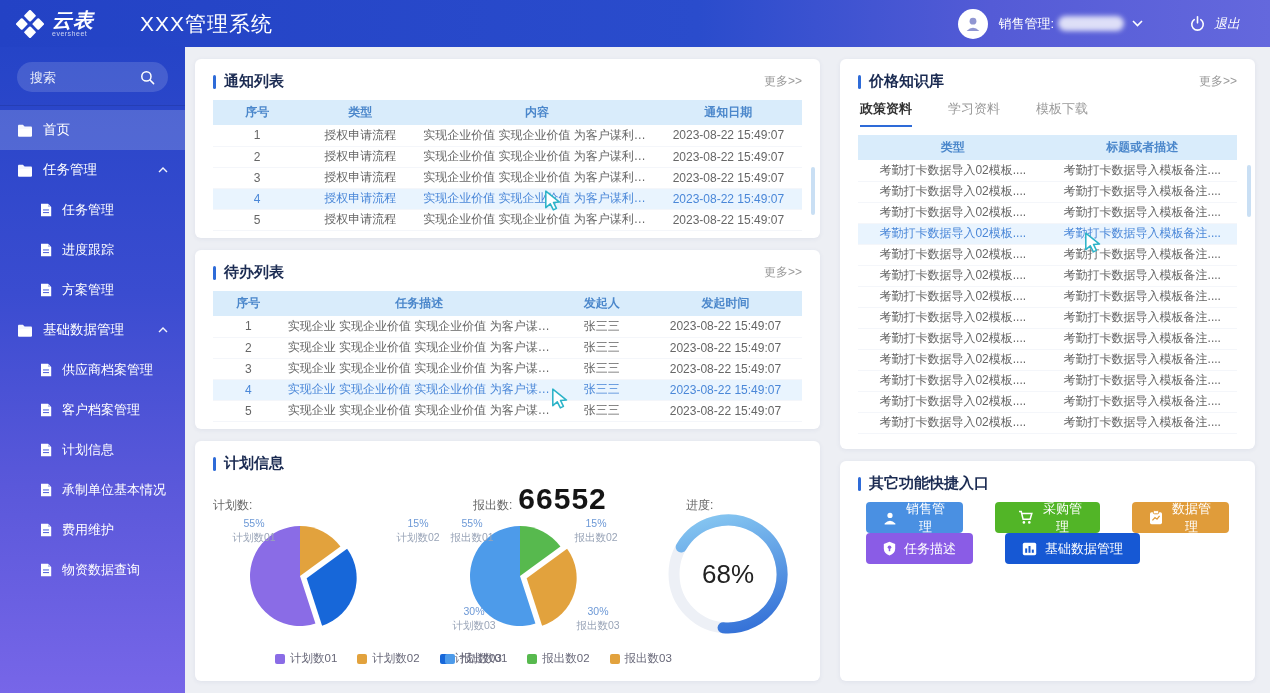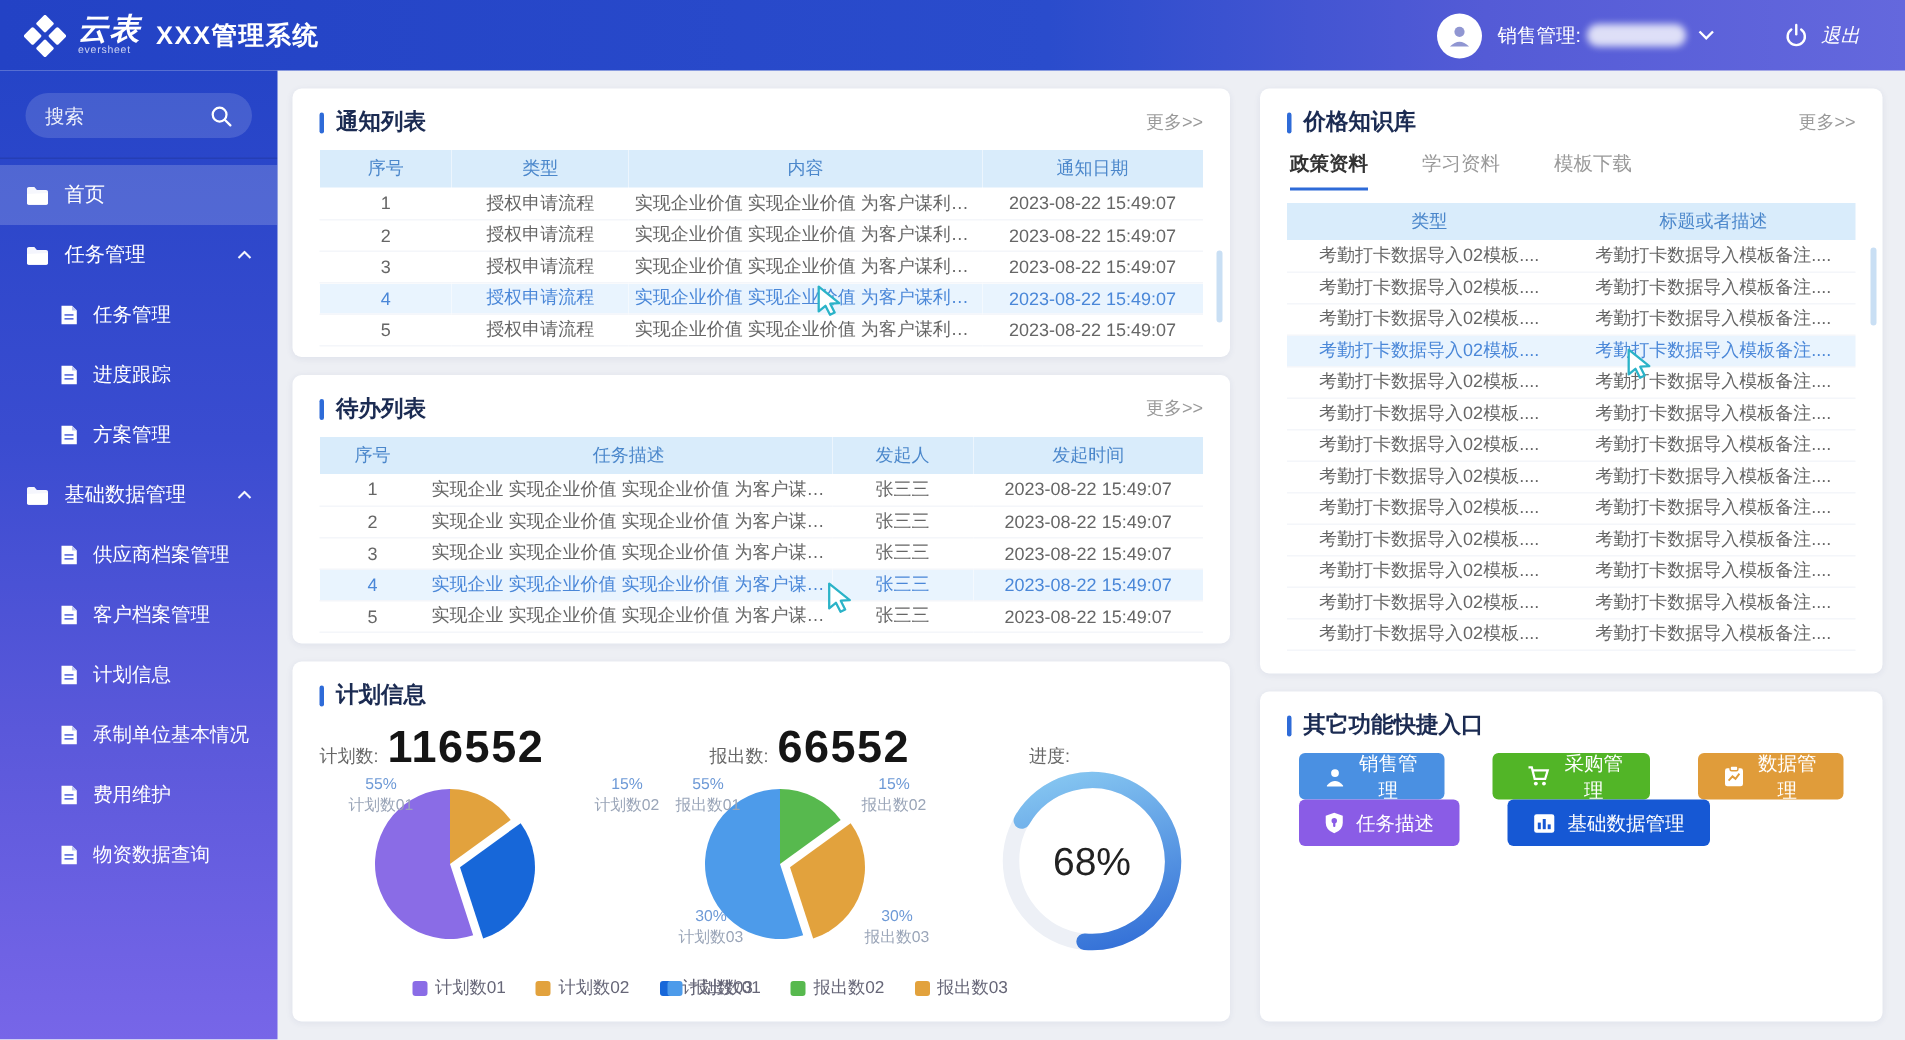--- a/index.html
+++ b/index.html
@@ -8,21 +8,21 @@
 .app { display:flex; flex-direction:column; width:1270px; height:693px; }
 
 
 .header { flex:0 0 47px; height:47px; display:flex; align-items:center; color:#fff;
   background:linear-gradient(90deg,#2342c5 0%,#2a4ccc 55%,#545bd6 78%,#6468dd 100%); }
 .logo-wrap { display:flex; align-items:center; padding-left:16px; }
 .logo-mark { width:28px; height:28px; margin-right:8px; display:flex; }
 .brand { display:flex; flex-direction:column; line-height:1; margin-right:10px; }
 .brand-cn { font-size:20px; font-weight:700; font-style:italic; letter-spacing:1px; }
 .brand-en { font-size:7px; opacity:.75; letter-spacing:.5px; }
-.app-title { font-size:17px; font-weight:700; letter-spacing:1px; }
+.app-title { font-size:21px; font-weight:400; letter-spacing:1px;margin-left:36px; }
 .header-right { margin-left:auto; display:flex; align-items:center; padding-right:30px; }
 .avatar { width:30px; height:30px; border-radius:50%; background:#fff; display:flex; align-items:center; justify-content:center; margin-right:10px; }
 .user-label { font-size:13px; }
 .user-blur { width:66px; height:15px; border-radius:8px; background:rgba(255,255,255,.8); filter:blur(2.5px); margin:0 8px 0 4px; }
 .chev-down { display:flex; margin-right:46px; cursor:pointer; }
 .logout { display:flex; align-items:center; gap:8px; font-size:13px; cursor:pointer;font-style:italic; }
 
 
 .main { flex:1; display:flex; min-height:0; }
 .sidebar { flex:0 0 185px; width:185px; color:#fff; overflow:hidden;
@@ -42,39 +42,39 @@
 .col-left { flex:0 0 625px; width:625px; display:flex; flex-direction:column; }
 .col-right { flex:1; display:flex; flex-direction:column; min-width:0; }
 .card { background:#fff; border-radius:6px; box-shadow:0 1px 5px rgba(40,60,120,.07); margin-bottom:12px; position:relative; }
 .card-head { display:flex; align-items:center; padding:13px 18px 9px; }
 .card-title { font-size:15px; font-weight:700; color:#1b2b52; display:flex; align-items:center; }
 .card-title .tbar { width:3px; height:14px; background:#2e6bd8; border-radius:2px; margin-right:8px; }
 .more { margin-left:auto; font-size:12px; color:#9a9a9a; cursor:pointer; }
 
 
 table { width:calc(100% - 36px); margin:0 18px; border-collapse:collapse; table-layout:fixed; font-size:12px; }
-thead th { background:#d9ecfb; color:#4b87cb; font-weight:400; height:25px; overflow:hidden; white-space:nowrap; }
+thead th { background:#d9ecfb; color:#4b87cb; font-weight:700; height:25px; overflow:hidden; white-space:nowrap; }
 tbody td { height:21px; color:#666; text-align:center; overflow:hidden; white-space:nowrap; text-overflow:ellipsis; border-bottom:1px solid #f4f6fa; padding:0 4px; }
 tr.hl td { background:#e9f4fe; color:#4a87d8; }
 .card-notices { height:188px; } .card-todos { height:188px; }
 .scroll-thumb { position:absolute; width:4px; border-radius:2px; background:#c9dff4; }
 
 
 .card-knowledge { height:390px; }
 .ktabs { display:flex; gap:36px; padding:0 18px 0 20px; margin-bottom:8px; }
 .ktab { font-size:13px; color:#999; padding-bottom:7px; cursor:pointer; }
 .ktab.active { color:#333; font-weight:700; border-bottom:2px solid #2e6bd8; }
 
 
 .card-plan { height:252px; }
 .stats { display:flex; align-items:baseline; padding:0 18px; }
 .stat { display:flex; align-items:baseline; }
 .stat-label { font-size:12px; color:#666; margin-right:6px; }
 .stat-value { font-size:30px; font-weight:700; color:#151515; letter-spacing:1px; }
-.stat1 { width:260px; } .stat2 { width:213px; }
+.stat1 { width:260px;align-items:center; } .stat2 { width:213px; }
 .charts-row { position:relative; height:158px; }
 .pie-svg { position:absolute; }
 .lbl { position:absolute; font-size:10.5px; line-height:1.35; text-align:center; width:62px; }
 .lbl .pct { color:#6d99d6; } .lbl .nm { color:#9aa5b8; }
 .legend { position:absolute; bottom:8px; display:flex; }
 .lg-item { display:flex; align-items:center; margin-right:20px; font-size:11.5px; color:#667; }
 .lg-sq { width:10px; height:10px; border-radius:2px; margin-right:5px; }
 .donut-wrap { position:absolute; left:471px; top:-4px; width:124px; height:124px; }
 .donut-center { position:absolute; inset:0; display:flex; align-items:center; justify-content:center; font-size:26px; color:#222; }
 
@@ -410,21 +410,20 @@
         <div class="card card-plan">
           <div class="card-head">
             <span class="card-title">
                 <span class="tbar"></span>
                 <span>计划信息</span>
               </span>
           </div>
           <div class="stats">
             <span class="stat stat1">
                 <span class="stat-label">计划数:</span>
-                <span class="stat-value">116552</span>
               </span>
             <span class="stat stat2">
                 <span class="stat-label">报出数:</span>
                 <span class="stat-value">66552</span>
               </span>
             <span class="stat">
                 <span class="stat-label">进度:</span>
               </span>
           </div>
           <div class="charts-row" id="charts-row">

